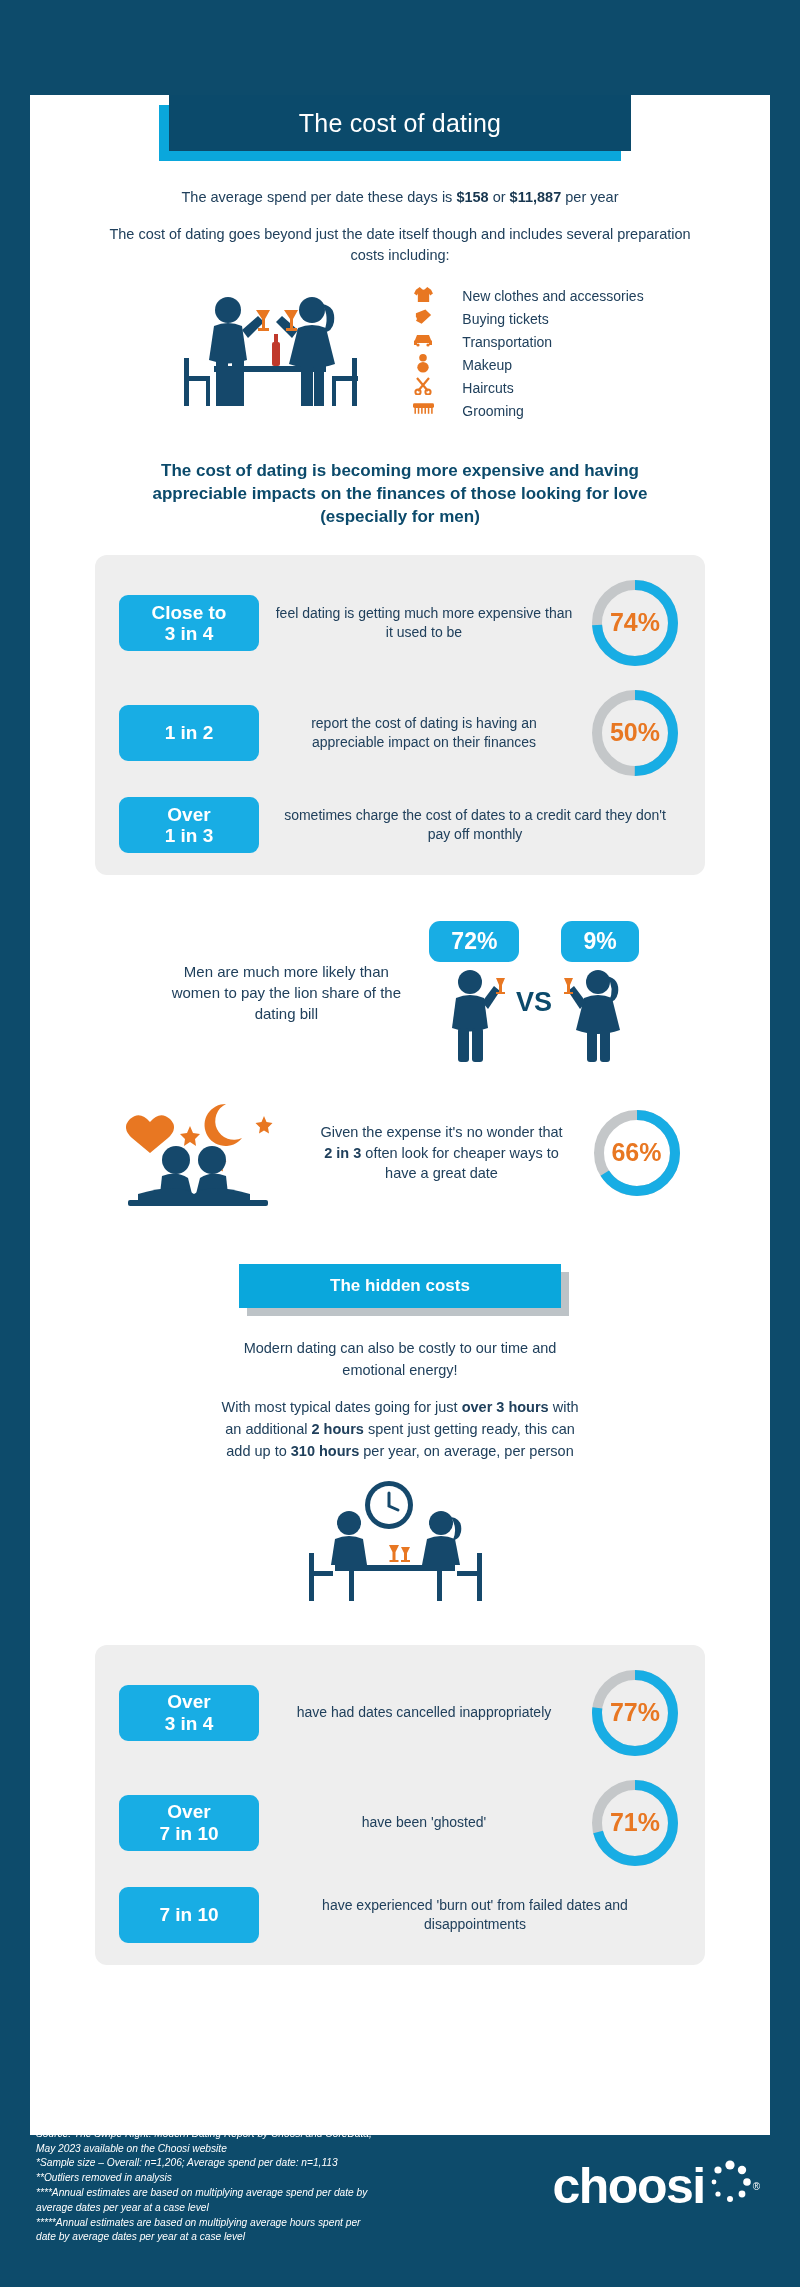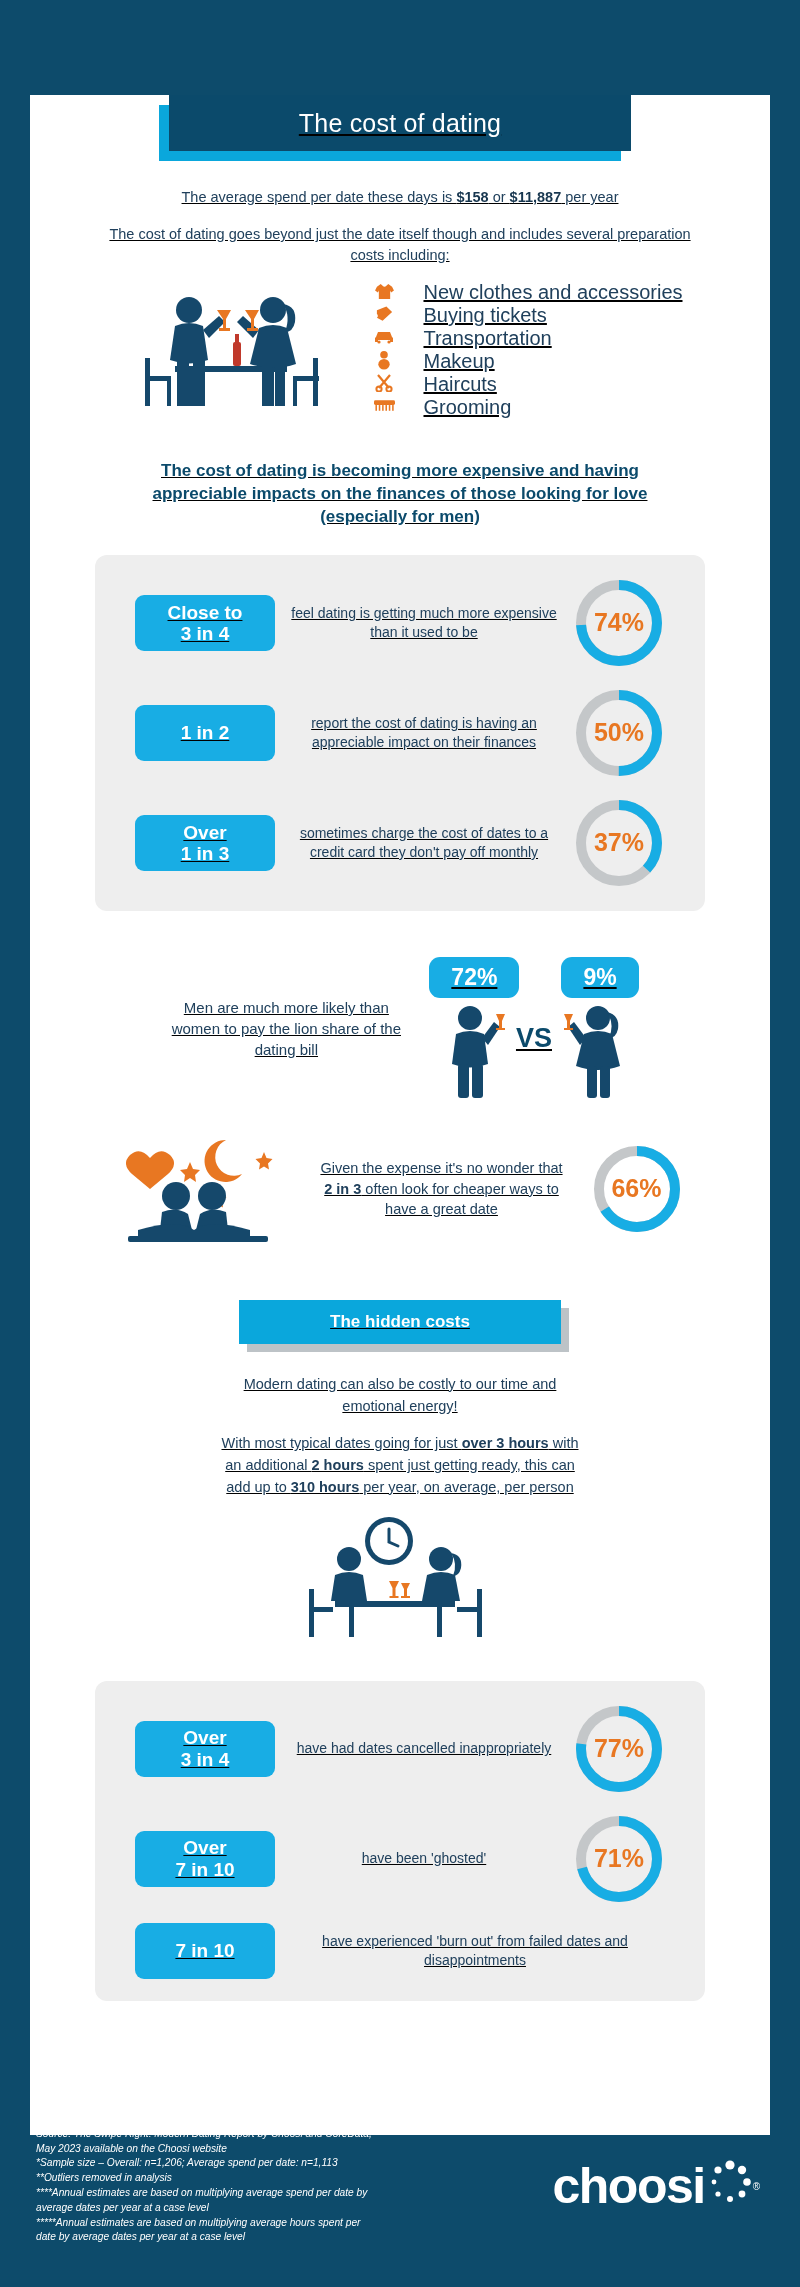--- a/index.html
+++ b/index.html
@@ -10,21 +10,20 @@
     width: 800px;
     height: 2287px;
     position: relative;
     overflow: hidden;
   }
   .page {
     position: absolute;
     inset: 0;
     background: #0d4b6b;
     padding: 30px 30px 0 30px;
-    text-decoration: underline;
   }
   .sheet {
     background: #ffffff;
     width: 740px;
     min-height: 2040px;
     margin: 0 auto;
     position: relative;
     padding-bottom: 20px;
   }
 
@@ -64,37 +63,37 @@
   .p2 { margin-top: 16px; max-width: 590px; }
 
   
   .ill-row {
     display: flex; align-items: center; justify-content: center;
     gap: 26px; margin-top: 14px;
   }
   .ill-fig { width: 230px; height: 140px; flex: none; }
   .cost-list { list-style: none; }
   .cost-list li {
-    display: flex; align-items: flex-start; gap: 28px;
-    font-size: 20px; color: #20405c; height: 23px;
+    display: flex; align-items: flex-end; gap: 28px;
+    font-size: 14px; color: #20405c; height: 23px;
   }
   .cost-list li .ic { width: 22px; height: 20px; flex: none;
     display: flex; align-items: center; justify-content: center; }
 
   
   .statement {
     text-align: center; color: #0b4a6b; font-weight: bold;
     font-size: 17px; line-height: 1.35; margin: 40px auto 0 auto;
     max-width: 560px;
   }
 
   
   .panel {
     background: #eeeeee; border-radius: 12px;
-    width: 610px; margin: 26px auto 0 auto; padding: 22px 40px;
+    width: 610px; margin: 26px auto 0 auto; padding: 22px 24px;
   }
   .stat-row {
     display: flex; align-items: center; gap: 10px; margin-bottom: 18px;
   }
   .stat-row:last-child { margin-bottom: 0; }
   .pill {
     background: #18ade4; color: #fff; border-radius: 9px;
     width: 140px; min-height: 56px; flex: none;
     display: flex; flex-direction: column; align-items: center;
     justify-content: center; font-weight: bold; font-size: 19px;
@@ -322,27 +321,20 @@
           <span class="pct">50%</span>
         </div>
       </div>
 
       <div class="stat-row">
         <div class="pill">
           <span>Over</span>
           <span>1 in 3</span>
         </div>
         <div class="stat-desc">sometimes charge the cost of dates to a credit card they don't pay off monthly</div>
-        <div class="donut">
-          <svg width="92" height="92" viewBox="0 0 92 92">
-            <circle cx="46" cy="46" r="38" fill="none" stroke="#c4c7c9" stroke-width="10"></circle>
-            <circle cx="46" cy="46" r="38" fill="none" stroke="#18ade4" stroke-width="10" stroke-dasharray="88.4 327.2" transform="rotate(-90 46 46)"></circle>
-          </svg>
-          <span class="pct">37%</span>
-        </div>
       </div>
     </div>
 
     <div class="vs-block">
       <div class="vs-text">Men are much more likely than women to pay the lion share of the dating bill</div>
       <div class="vs-right">
         <div class="vs-badges">
           <span class="badge">72%</span>
           <span class="badge">9%</span>
         </div>

